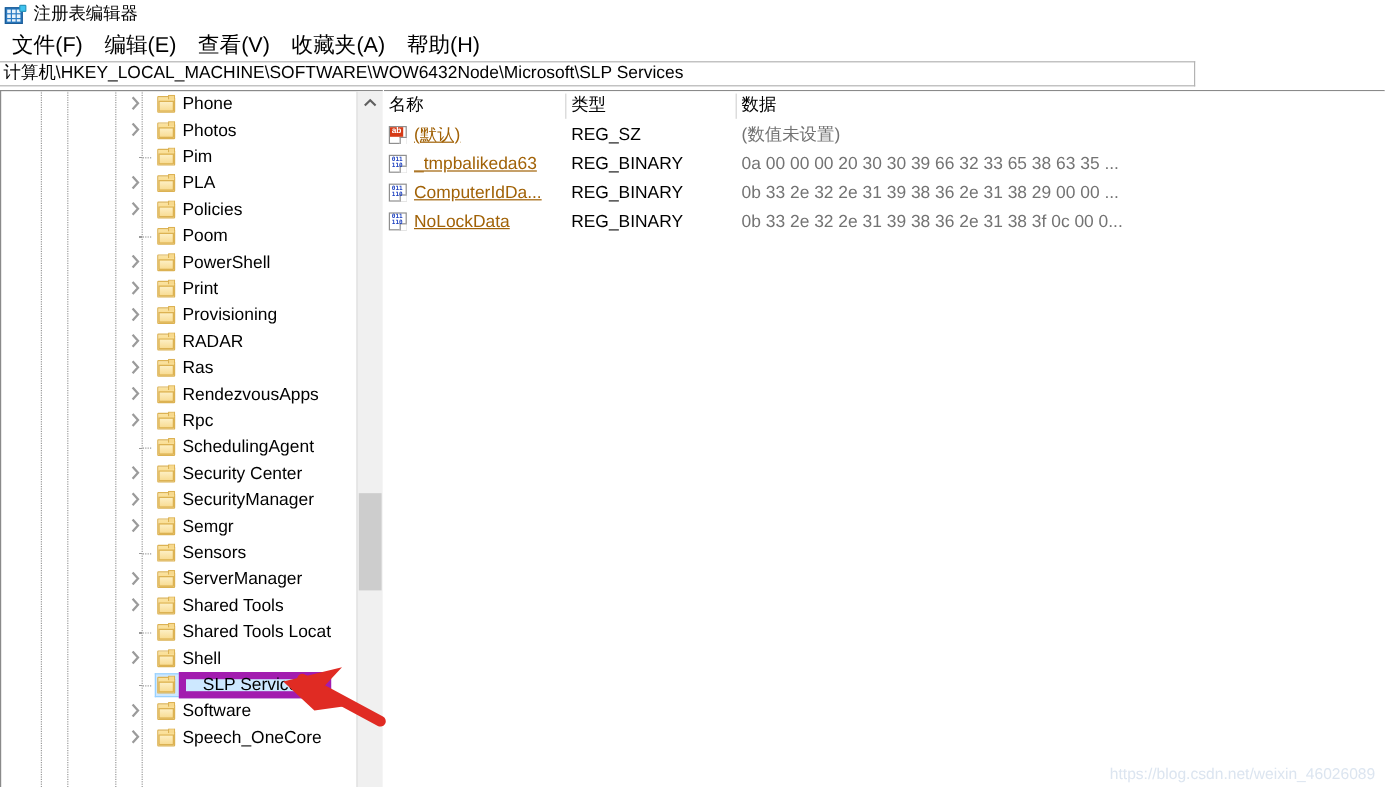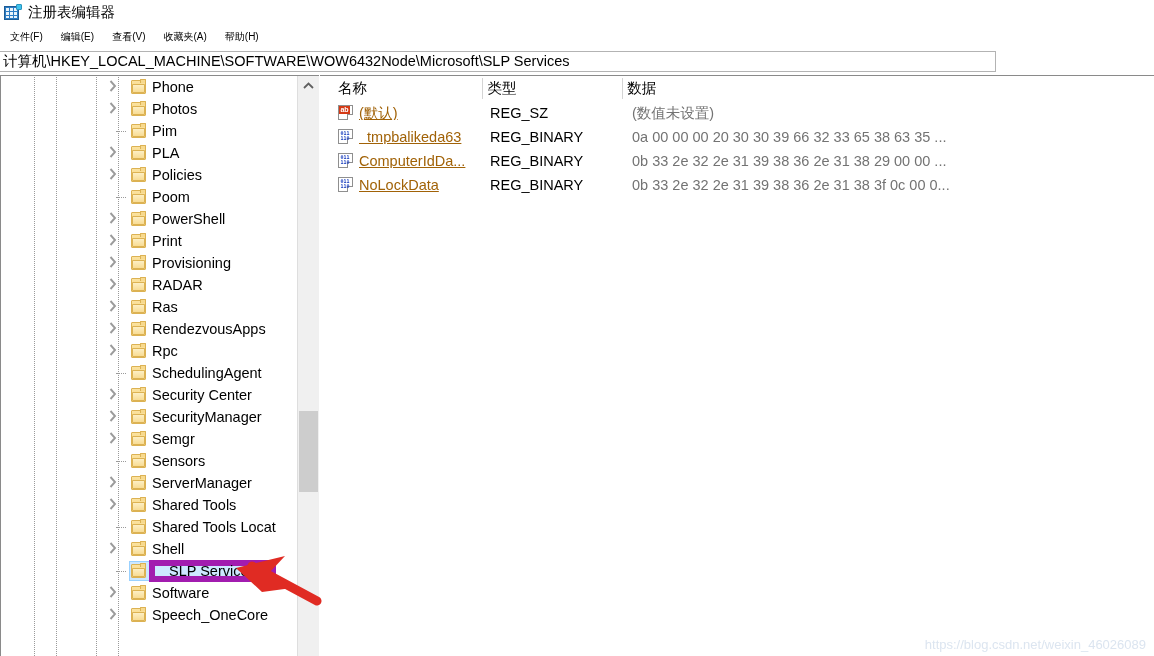--- a/index.html
+++ b/index.html
@@ -57,21 +57,21 @@
 
   
   #menubar {
     position: absolute; left: 0; top: 26px;
     width: 1154px; height: 22px;
     display: flex; align-items: center;
     background: #ffffff;
     padding-left: 6px;
   }
   .menu-item {
-    font-size: 10px;
+    font-size: 18px;
     color: #000000;
     padding: 1px 8px 2px 4px;
     margin-right: 6px;
     white-space: nowrap;
     cursor: default;
     line-height: 1;
   }
 
   
   #addressbar {
@@ -207,21 +207,20 @@
     background: #cdcdcd;
   }
 
   
   #list-pane {
     position: absolute; left: 320px; top: 0;
     width: 834px; height: 581px;
     background: #ffffff;
     border-top: 1px solid #8a8a8a;
     overflow: hidden;
-    padding-left: 14px;
   }
   #list-header {
     position: relative;
     height: 25px;
     background: #ffffff;
     display: flex;
     align-items: center;
   }
   #list-header .hcell {
     position: relative;

